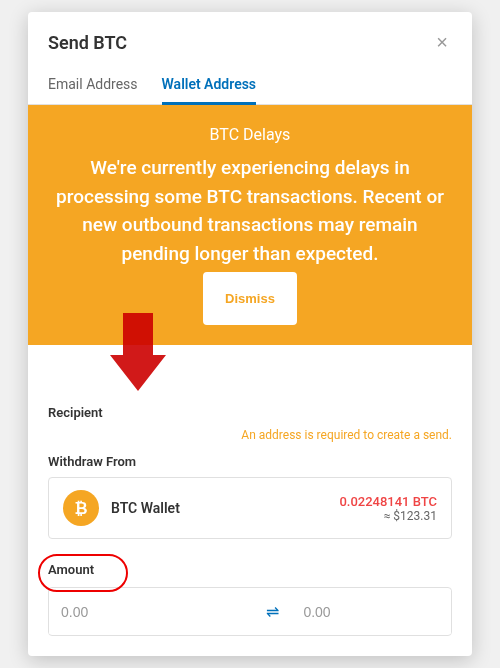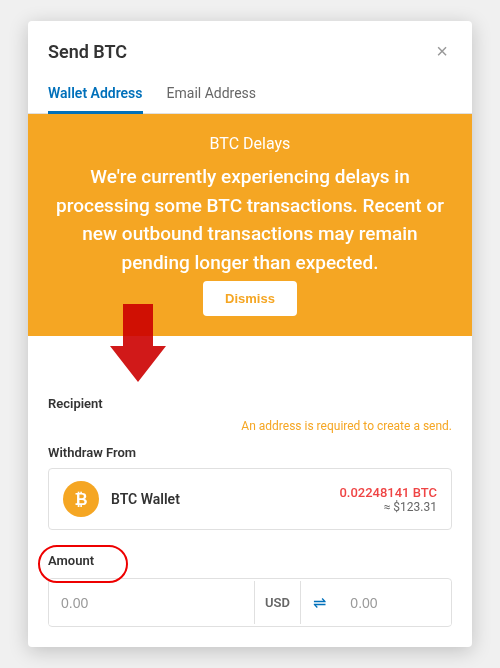--- a/index.html
+++ b/index.html
@@ -75,21 +75,21 @@
       font-size: 19px;
       line-height: 1.5;
       margin-bottom: 4px;
       font-weight: 500;
     }
     .dismiss-btn {
       background: #fff;
       color: #f5a623;
       border: 2px solid #fff;
       border-radius: 4px;
-      padding: 8px 20px;
+      padding: 17px 20px;
       font-size: 13px;
       font-weight: 600;
       cursor: pointer;
     }
     .arrow-container {
       position: absolute;
       left: 80px;
       bottom: -48px;
       width: 60px;
       height: 80px;
@@ -237,22 +237,22 @@
 <body>
 
 <div class="modal">
 
   <div class="modal-header">
     <span class="modal-title">Send BTC</span>
     <button class="close-btn">×</button>
   </div>
 
   <div class="tabs">
+    <div class="tab">Email Address</div>
     <div class="tab active">Wallet Address</div>
-    <div class="tab">Email Address</div>
   </div>
 
   <div class="alert-banner" style="position:relative;">
     <h3>BTC Delays</h3>
     <p>We're currently experiencing delays in processing some BTC transactions. Recent or new outbound transactions may remain pending longer than expected.</p>
     <button class="dismiss-btn">Dismiss</button>
     
     <div class="arrow-container">
       <svg class="arrow-svg" viewBox="0 0 60 80" xmlns="http://www.w3.org/2000/svg">
         <defs>
@@ -283,20 +283,19 @@
     </div>
 
     
     <div class="amount-section">
       <div class="amount-label-wrapper">
         <div class="amount-label">Amount</div>
         <div class="amount-circle"></div>
       </div>
       <div class="amount-inputs">
         <input class="amount-input" type="text" value="0.00" style="">
-        <span class="amount-currency">USD</span>
         <span class="swap-icon">⇌</span>
         <input class="amount-input" type="text" value="0.00" style="">
 
       </div>
     </div>
   </div>
 </div>
 
 </body></html>

